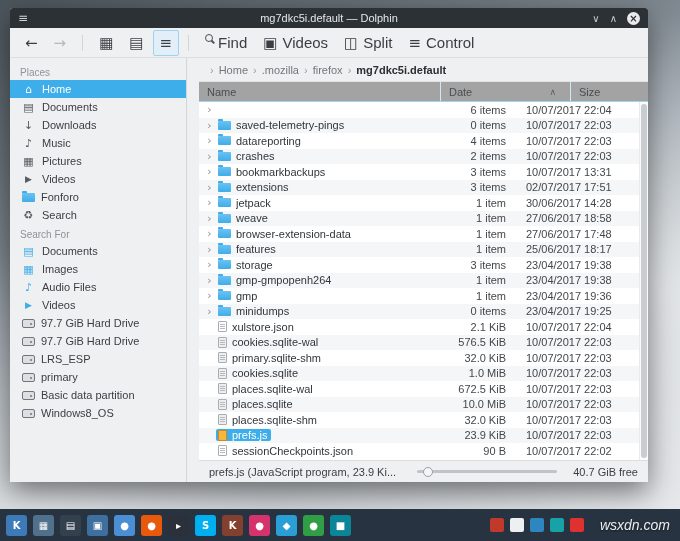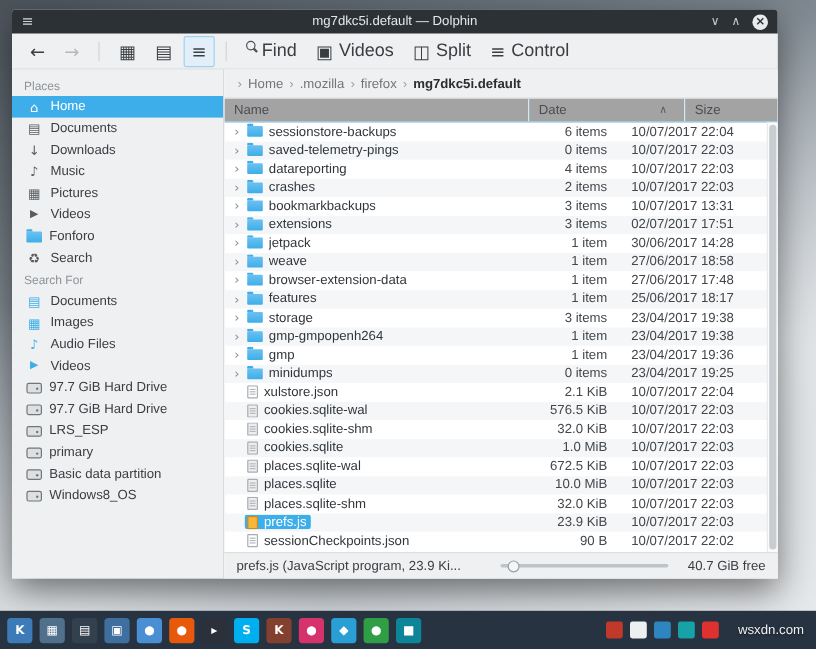--- a/index.html
+++ b/index.html
@@ -42,21 +42,21 @@
   .gi-close::before{content:"\00D7"}
   .gi-back::before{content:"\2190"} .gi-fwd::before{content:"\2192"}
   .gi-view-icons::before{content:"\25A6"} .gi-view-compact::before{content:"\25A4"}
   .gi-view-details::before{content:"\2261"}
   .gi-preview::before{content:"\25A3"} .gi-split::before{content:"\25EB"} .gi-control::before{content:"\2261"}
   .mag { position:relative; width:8px; height:8px; border:1.5px solid #4d5155; border-radius:50%; display:inline-block; }
   .mag::after { content:""; position:absolute; width:4px; height:1.5px; background:#4d5155;
     transform:rotate(45deg); right:-3px; bottom:-1px; }
 
   
-  .win-body { flex:1; display:flex; min-height:0; }
+  .win-body { flex:1; display:flex; min-height:0;gap:12px; }
 
   .sidebar { width:177px; flex:none; background:#eff0f1; border-right:1px solid #d4d6d8;
     padding-top:4px; overflow:hidden; }
   .sb-title { font-size:10px; color:#8d9398; padding:5px 10px 2px 10px; }
   .sb-item { height:18px; display:flex; align-items:center; padding-left:11px; gap:6px;
     color:#3a3e42; cursor:default; }
   .sb-item.sel { background:#3daee9; color:#fff; }
   .sb-item.sel .sico { color:#fff !important; }
   .sb-label { white-space:nowrap; overflow:hidden; text-overflow:ellipsis; }
   .sico { display:inline-flex; width:15px; justify-content:center; color:#565c61;
@@ -139,22 +139,22 @@
 
   
   .taskbar { position:absolute; left:0; right:0; bottom:0; height:32px; background:#273341;
     display:flex; align-items:center; padding:0 6px; }
   .tb-apps { display:flex; align-items:center; gap:6px; }
   .tb-icon { width:21px; height:21px; border-radius:3px; color:#fff; display:flex;
     align-items:center; justify-content:center; font-size:10px; font-weight:bold;
     font-family:"DejaVu Sans",sans-serif; }
   .tb-right { margin-left:auto; display:flex; align-items:center; gap:6px; }
   .tray-ic { width:14px; height:14px; border-radius:2px; display:inline-block; }
-  .watermark { color:rgba(255,255,255,.92); font-size:11px; padding:0 4px 0 10px;
-    text-shadow:0 1px 2px rgba(0,0,0,.5); }
+  .watermark { color:rgba(255,255,255,.92); font-size:14px; padding:0 4px 0 10px;
+    text-shadow:0 1px 2px rgba(0,0,0,.5);font-style:italic; }
 </style>
 </head>
 <body>
 
 <div class="desktop">
 
   <div class="window">
 
     <div class="titlebar">
       <span class="tb-menu gi gi-menu"></span>
@@ -304,24 +304,20 @@
                 <span class="sort-arrow"></span>
               </div>
               <div class="hcell col-size">
                 <span class="hlabel">Size</span>
               </div>
             </div>
           <div class="tbody">
               <div class="frow">
                 <div class="fcell col-name">
                   <span class="expander">›</span>
-                  <span class="name-inner">
-                    <span class="fico fico-folder"></span>
-                    <span class="fname">sessionstore-backups</span>
-                  </span>
                 </div>
                 <div class="fcell col-size">6 items</div>
                 <div class="fcell col-date">10/07/2017 22:04</div>
               </div>
               <div class="frow alt">
                 <div class="fcell col-name">
                   <span class="expander">›</span>
                   <span class="name-inner">
                     <span class="fico fico-folder"></span>
                     <span class="fname">saved-telemetry-pings</span>
@@ -482,21 +478,21 @@
                   </span>
                 </div>
                 <div class="fcell col-size">576.5 KiB</div>
                 <div class="fcell col-date">10/07/2017 22:03</div>
               </div>
               <div class="frow">
                 <div class="fcell col-name">
                   <span class="expander"></span>
                   <span class="name-inner">
                     <span class="fico fico-sqlite"></span>
-                    <span class="fname">cookies.sqlite-shm</span>
+                    <span class="fname">primary.sqlite-shm</span>
                   </span>
                 </div>
                 <div class="fcell col-size">32.0 KiB</div>
                 <div class="fcell col-date">10/07/2017 22:03</div>
               </div>
               <div class="frow alt">
                 <div class="fcell col-name">
                   <span class="expander"></span>
                   <span class="name-inner">
                     <span class="fico fico-sqlite"></span>

